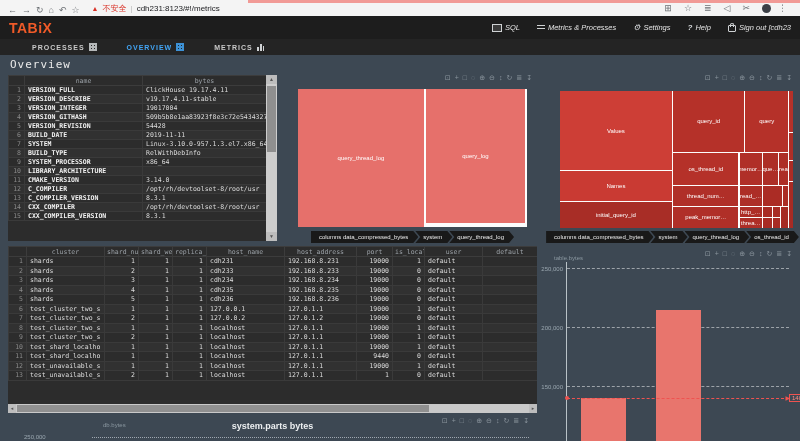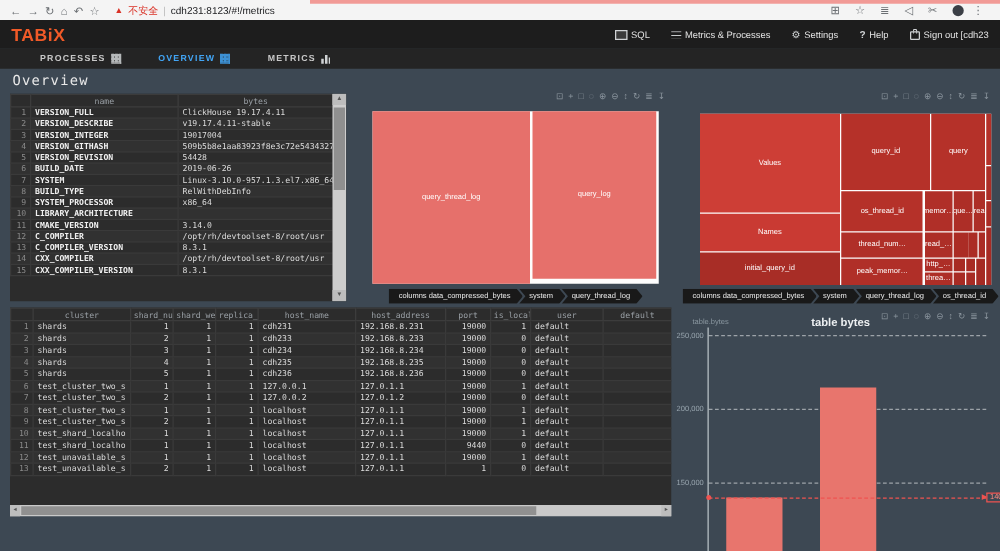--- a/index.html
+++ b/index.html
@@ -15,21 +15,21 @@
   .warn-tri{color:#d93025;font-size:7px;}
   .warn-txt{color:#d93025;font-size:8px;}
   .addr .sep{color:#bbb;}
   .browser-right{margin-left:auto;display:flex;align-items:center;gap:7px;}
   .avatar{width:9px;height:9px;border-radius:50%;background:#3b3f46;display:inline-block;}
 
   
   .appbar{position:absolute;top:16px;left:0;width:100%;height:23px;background:#1d1d1d;
           display:flex;align-items:center;padding:0 9px;box-sizing:border-box;z-index:4;}
   .logo{color:#f05a28;font-weight:bold;font-size:14px;letter-spacing:.5px;}
-  .appmenu{margin-left:auto;display:flex;gap:17px;align-items:center;font-size:7.5px;color:#e3e3e3;}
+  .appmenu{margin-left:auto;display:flex;gap:17px;align-items:center;font-size:7.5px;color:#e3e3e3;font-style:italic;}
   .menuitem{display:flex;align-items:center;gap:3px;cursor:pointer;white-space:nowrap;}
   .mi{display:inline-block;}
   .mi-sql{width:8px;height:6px;border:1px solid #cfd2d4;background:#3a3a3a;}
   .mi-list{width:8px;height:6px;background:linear-gradient(#cfd2d4 1px,transparent 1px);background-size:100% 3px;margin-top:1px;}
   .mi-gear{color:#cfd2d4;font-size:8px;}
   .mi-q{color:#cfd2d4;font-weight:bold;font-size:8px;}
   .mi-lock{width:6px;height:5px;border:1px solid #cfd2d4;border-radius:1px;position:relative;margin-top:2px;}
   .mi-lock::before{content:"";position:absolute;top:-3px;left:1px;width:2px;height:3px;
                    border:1px solid #cfd2d4;border-bottom:none;border-radius:2px 2px 0 0;}
 
@@ -224,21 +224,21 @@
             <td>509b5b8e1aa83923f8e3c72e5434327</td>
           </tr>
           <tr>
             <td class="idx">5</td>
             <td class="key">VERSION_REVISION</td>
             <td>54428</td>
           </tr>
           <tr>
             <td class="idx">6</td>
             <td class="key">BUILD_DATE</td>
-            <td>2019-06-26</td>
+            <td>2019-11-11</td>
           </tr>
           <tr>
             <td class="idx">7</td>
             <td class="key">SYSTEM</td>
             <td>Linux-3.10.0-957.1.3.el7.x86_64</td>
           </tr>
           <tr>
             <td class="idx">8</td>
             <td class="key">BUILD_TYPE</td>
             <td>RelWithDebInfo</td>
@@ -595,36 +595,53 @@
         </tbody>
       </table>
   </div>
 
   <div class="hsb">
     <span class="arr">◂</span>
     <div class="hthumb"></div>
     <span class="arr right">▸</span>
   </div>
 
+  <div class="chartpanel" id="pp">
+    <div class="modebar">
+        <span class="mbicon">⊡</span>
+        <span class="mbicon">+</span>
+        <span class="mbicon">□</span>
+        <span class="mbicon">◌</span>
+        <span class="mbicon">⊕</span>
+        <span class="mbicon">⊖</span>
+        <span class="mbicon">↕</span>
+        <span class="mbicon">↻</span>
+        <span class="mbicon">≣</span>
+        <span class="mbicon">↧</span>
+      </div>
+    <div class="bc-ylabel">db.bytes</div>
+    <div class="bc-title">system.parts bytes</div>
+    <div class="pp-tick">250,000</div>
+    <div class="pp-grid"></div>
+  </div>
 
   <div class="chartpanel" id="bc">
     <div class="modebar">
         <span class="mbicon">⊡</span>
         <span class="mbicon">+</span>
         <span class="mbicon">□</span>
         <span class="mbicon">◌</span>
         <span class="mbicon">⊕</span>
         <span class="mbicon">⊖</span>
         <span class="mbicon">↕</span>
         <span class="mbicon">↻</span>
         <span class="mbicon">≣</span>
         <span class="mbicon">↧</span>
       </div>
     <div class="bc-ylabel">table.bytes</div>
-    <div class="bc-title">table bytes</div>
     <div class="bc-plot" id="bc-plot">
         <div class="gline" style="top: 6px;">
           <span class="glabel" style="top: 0px;">250,000</span>
         </div>
         <div class="gline" style="top: 65px;">
           <span class="glabel" style="top: 0px;">200,000</span>
         </div>
         <div class="gline" style="top: 124px;">
           <span class="glabel" style="top: 0px;">150,000</span>
         </div>

